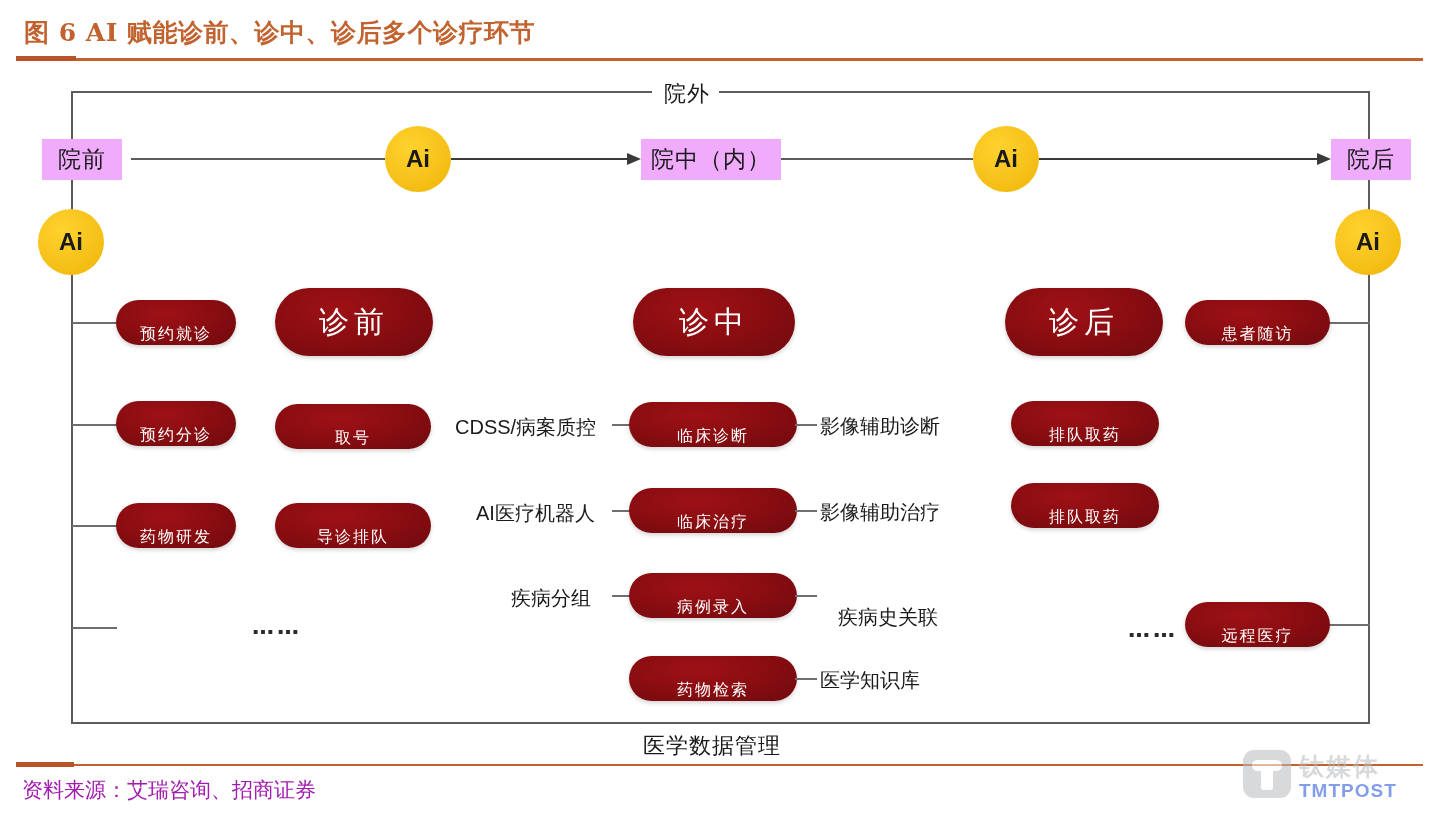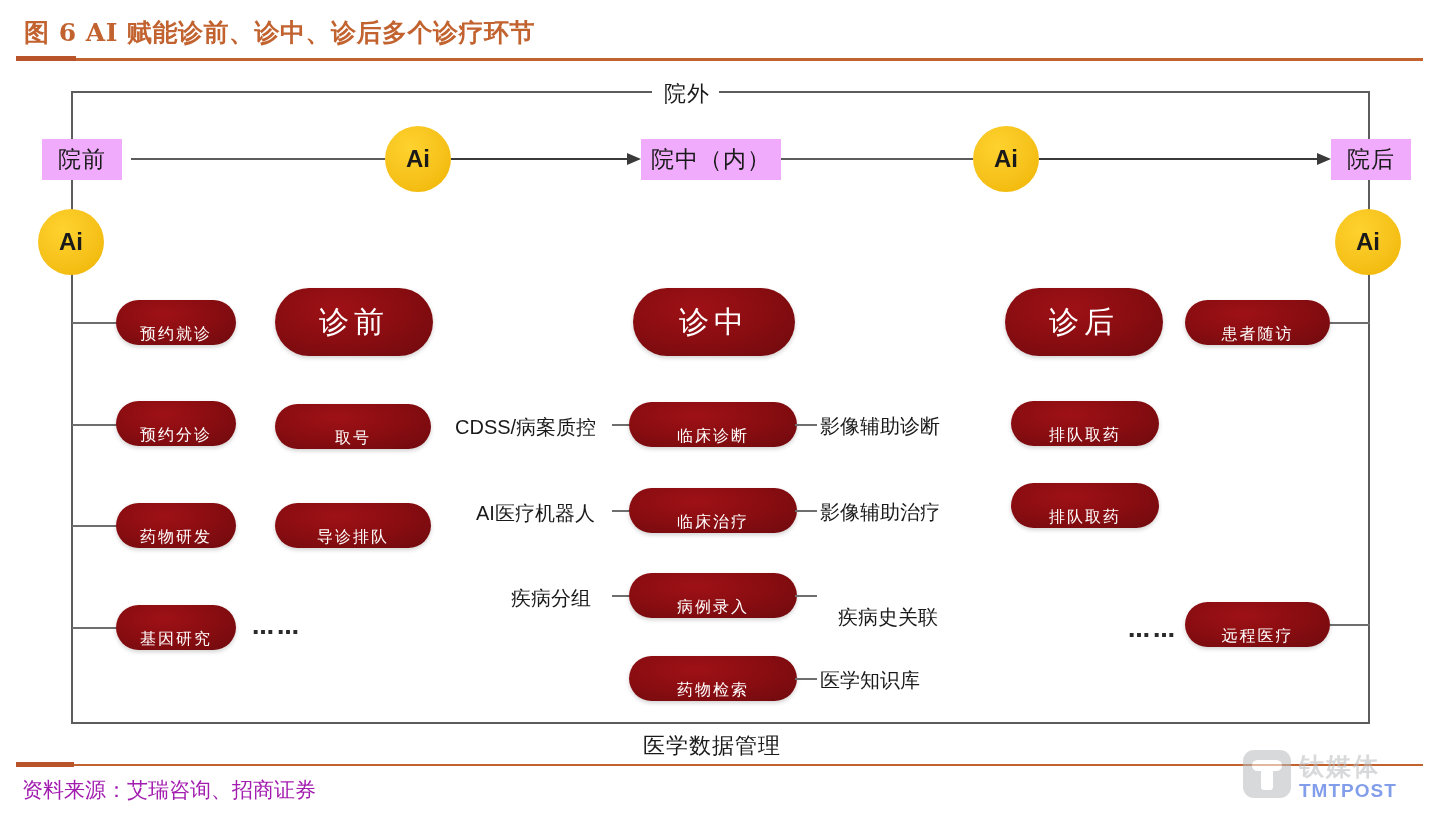--- a/index.html
+++ b/index.html
@@ -209,23 +209,20 @@
 
   <div class="pill small" style="left:116px;top:300px;width:120px;height:45px;">
     <span>预约就诊</span>
   </div>
   <div class="pill small" style="left:116px;top:401px;width:120px;height:45px;">
     <span>预约分诊</span>
   </div>
   <div class="pill small" style="left:116px;top:503px;width:120px;height:45px;">
     <span>药物研发</span>
   </div>
-  <div class="pill small" style="left:116px;top:605px;width:120px;height:45px;">
-    <span>基因研究</span>
-  </div>
   <div class="dots" style="left:252px;top:614px;">……</div>
 
   <div class="pill small" style="left:275px;top:404px;width:156px;height:45px;">
     <span>取号</span>
   </div>
   <div class="pill small" style="left:275px;top:503px;width:156px;height:45px;font-family:Liberation Mono, monospace;">
     <span>导诊排队</span>
   </div>
 
   <div class="side-label latin" style="left:455px;top:414px;">CDSS/病案质控</div>

